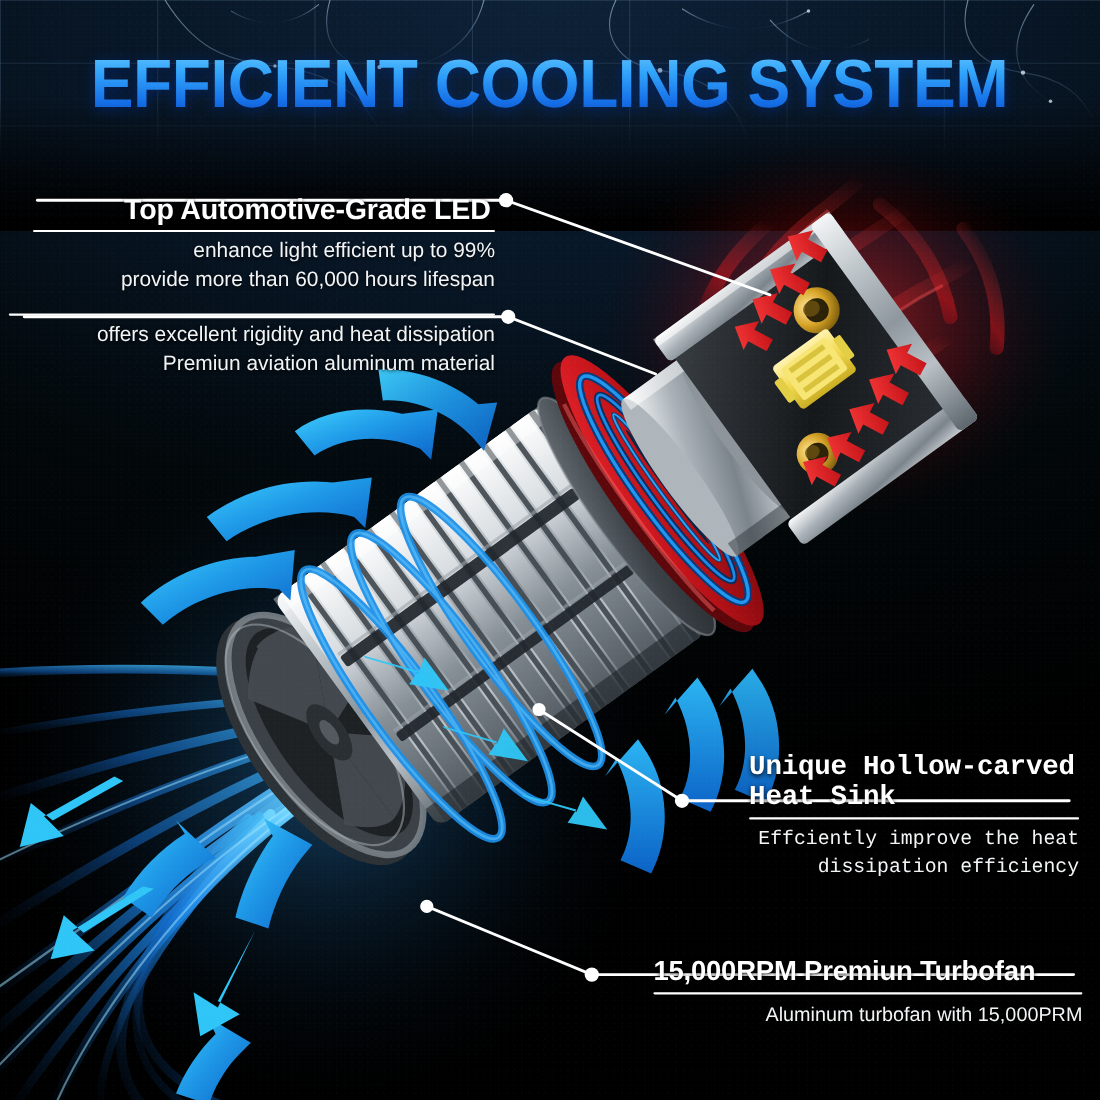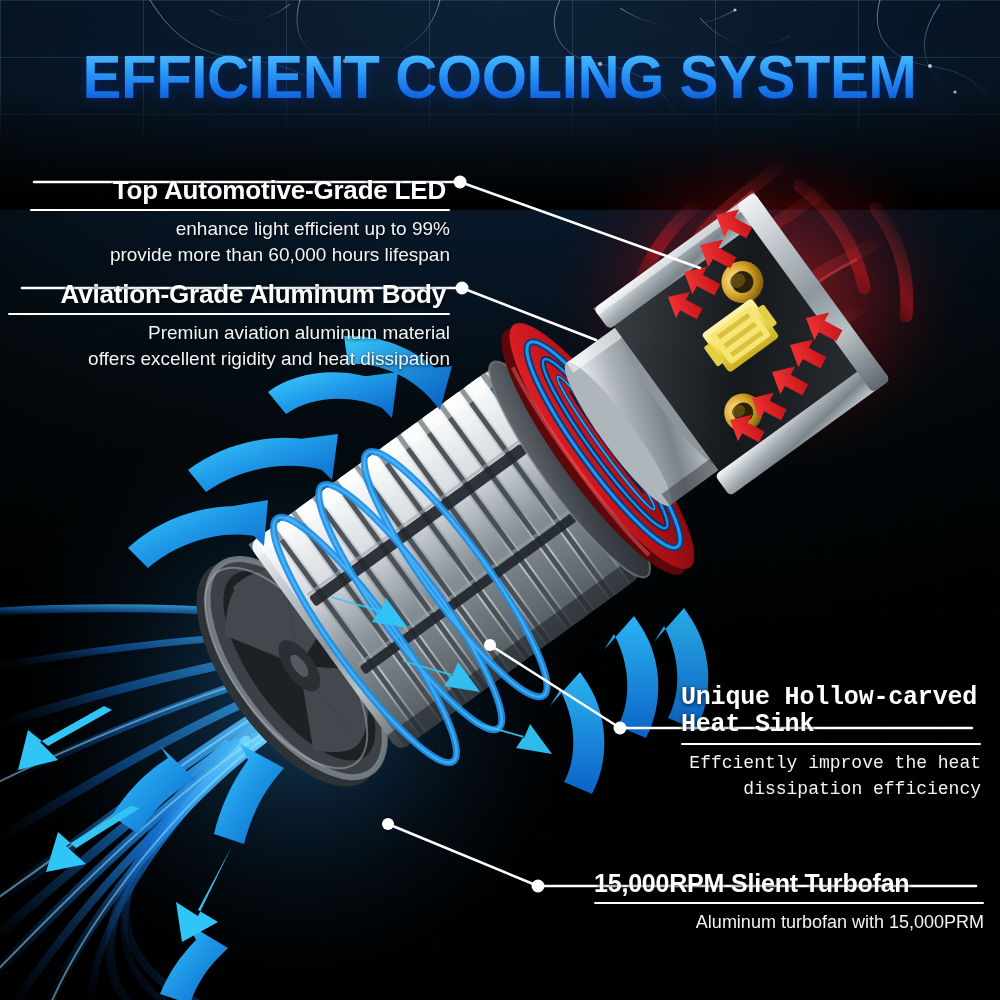--- a/index.html
+++ b/index.html
@@ -487,34 +487,33 @@
   </svg>
 
   <div class="callout left-co" id="callout-led">
     <div class="co-head">Top Automotive-Grade LED</div>
     <div class="co-rule"></div>
     <div class="co-body">enhance light efficient up to 99%</div>
     <div class="co-body">provide more than 60,000 hours lifespan</div>
   </div>
 
   <div class="callout left-co" id="callout-body">
-    <div class="co-head">Aviation-Grade Aluminum Body</div>
     <div class="co-rule"></div>
+    <div class="co-body">offers excellent rigidity and heat dissipation</div>
     <div class="co-body">Premiun aviation aluminum material</div>
-    <div class="co-body">offers excellent rigidity and heat dissipation</div>
   </div>
 
   <div class="callout right-co" id="callout-heatsink">
     <div class="co-head">Unique Hollow-carved</div>
     <div class="co-head">Heat Sink</div>
     <div class="co-rule"></div>
     <div class="co-body">Effciently improve the heat</div>
     <div class="co-body">dissipation efficiency</div>
   </div>
 
   <div class="callout right-co" id="callout-fan">
-    <div class="co-head">15,000RPM Slient Turbofan</div>
+    <div class="co-head">15,000RPM Premiun Turbofan</div>
     <div class="co-rule"></div>
     <div class="co-body">Aluminum turbofan with 15,000PRM</div>
   </div>
 
   <div class="noise"></div>
 </div>
 
 </body></html>

